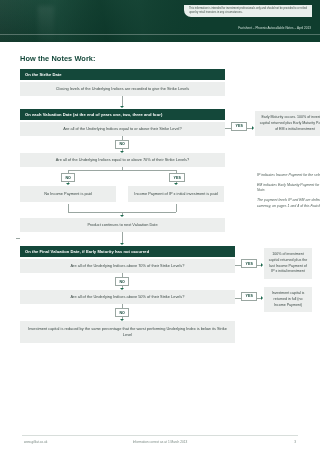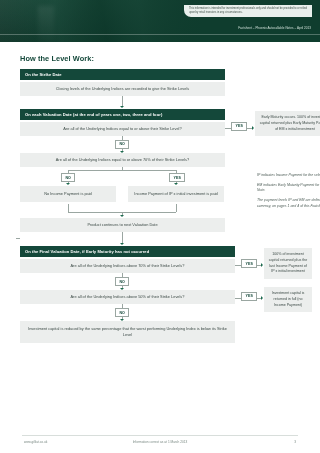--- a/index.html
+++ b/index.html
@@ -242,21 +242,21 @@
   <div class="header-tint"></div>
   <div class="header-rule"></div>
   <div class="disclaimer">
     <span>This information is intended for investment professionals only and should not be provided to or relied upon by retail investors in any circumstances.</span>
   </div>
   <div class="header-sub">Factsheet – Phoenix Autocallable Notes – April 2013</div>
 </div>
 
 <div class="page">
 
-  <div class="page-title">How the Level Work:</div>
+  <div class="page-title">How the Notes Work:</div>
 
   <div class="flow">
 
     <div class="band" style="width:205px;">On the Strike Date</div>
     <div class="box" style="width:205px;margin-top:2px;">Closing levels of the Underlying Indices are recorded to give the Strike Levels</div>
 
     <div class="conn" style="height:13px;">
       <div class="vline" style="left:102px;height:10px;"></div>
       <div class="arrow-down" style="left:99.8px;top:10px;"></div>
     </div>

